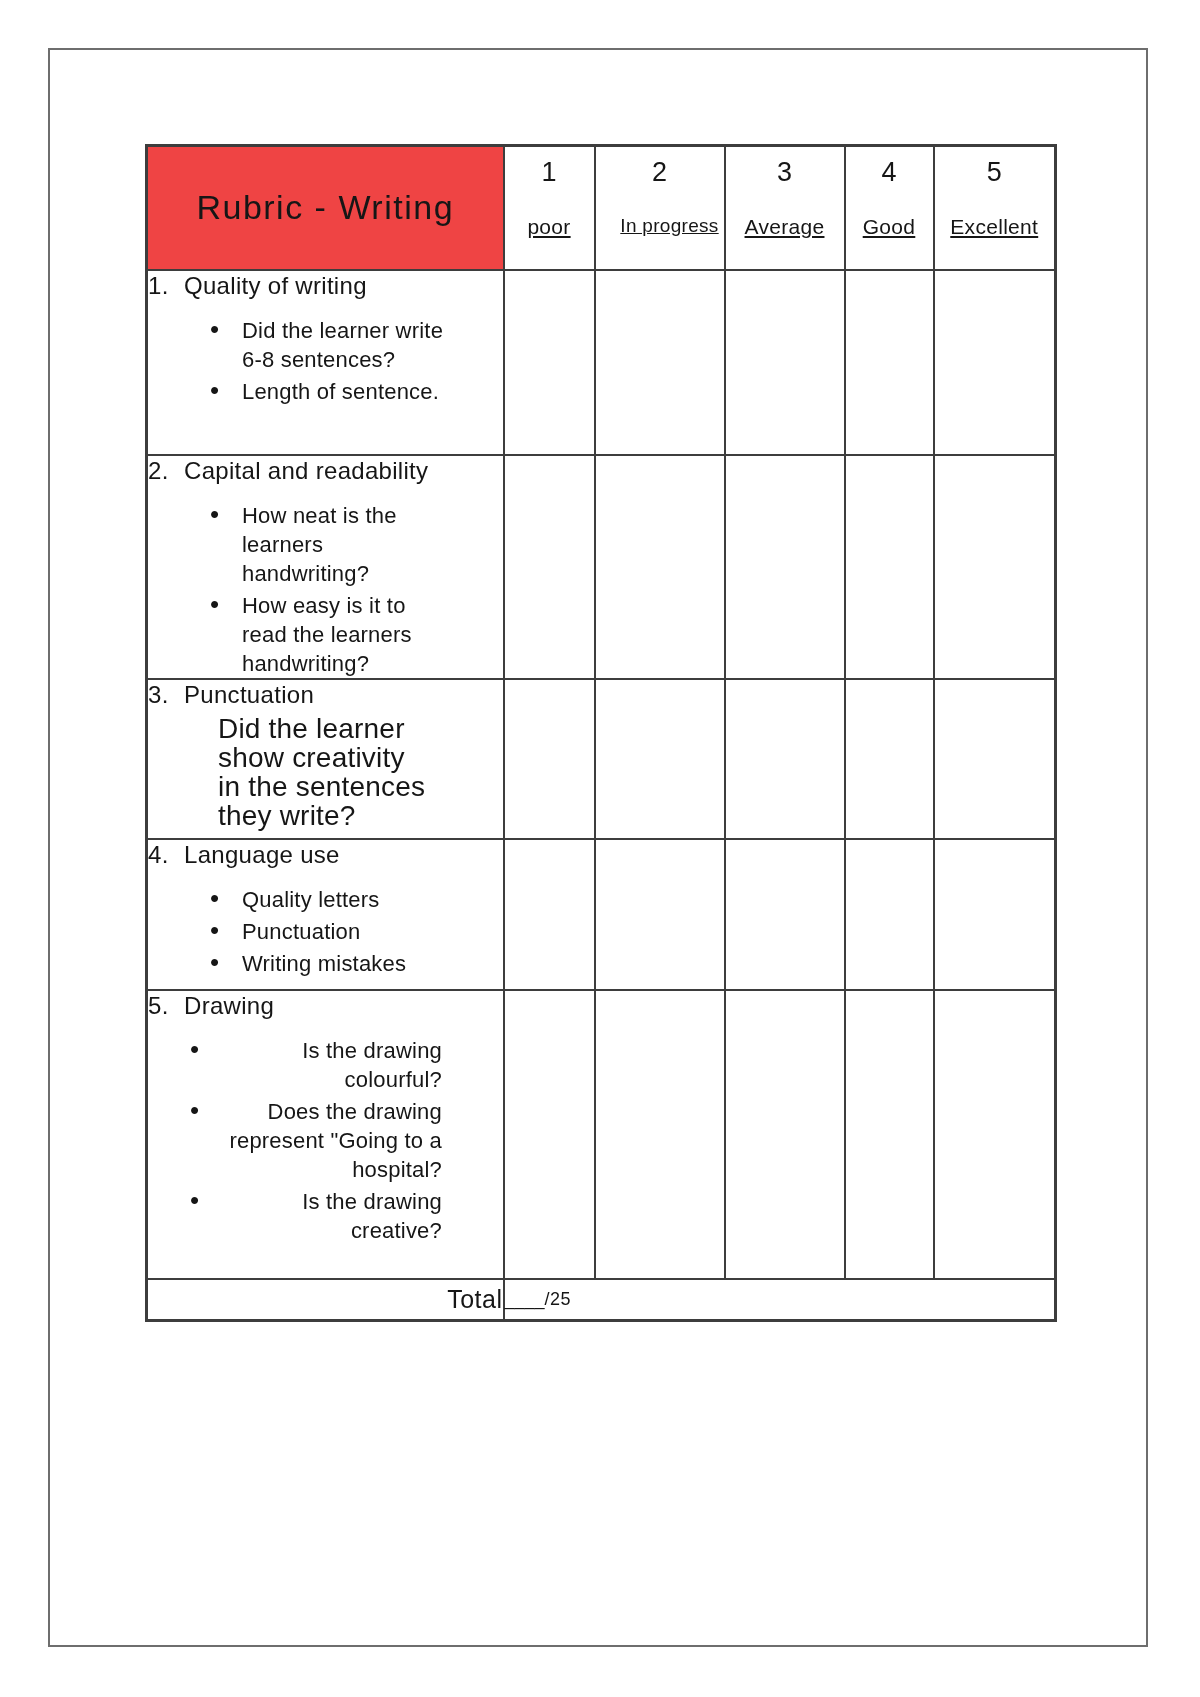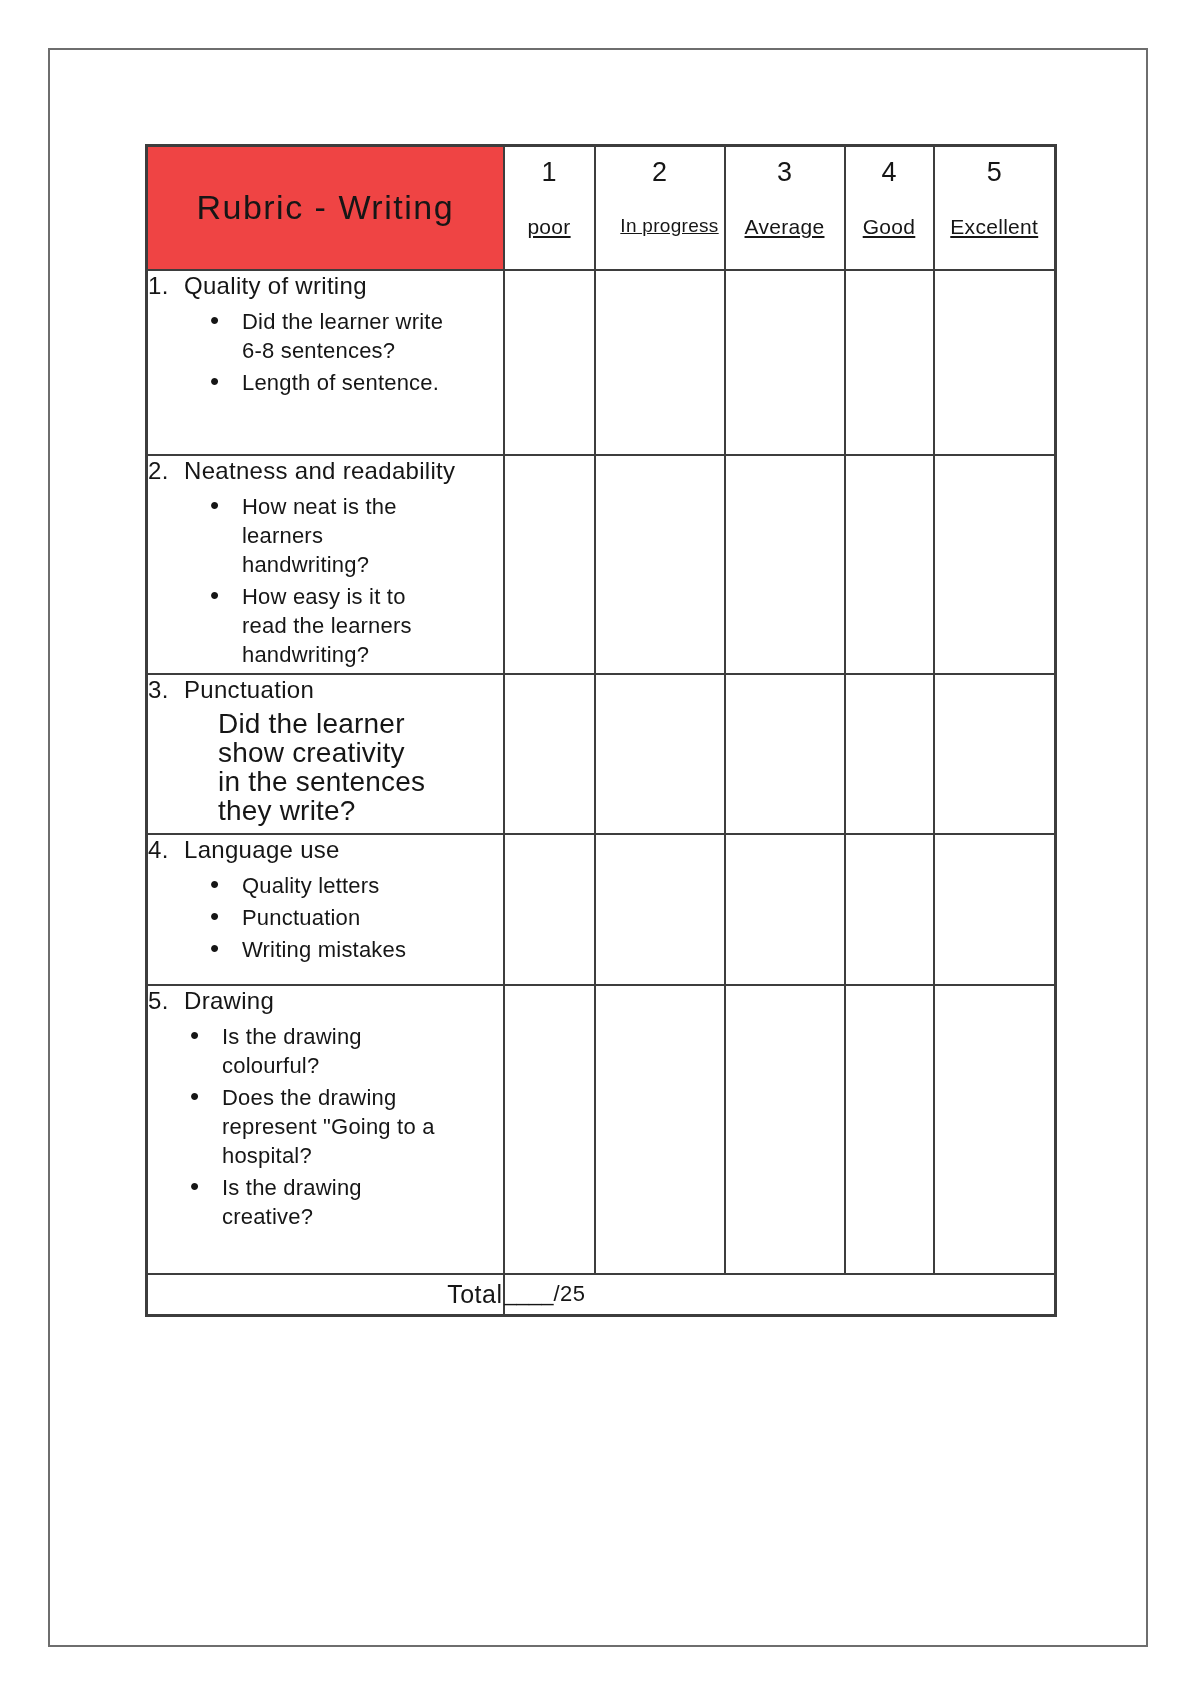--- a/index.html
+++ b/index.html
@@ -82,34 +82,34 @@
     font-size: 24px;
     line-height: 30px;
     letter-spacing: 0.3px;
   }
   .crit-num {
     flex: none;
     width: 36px;
   }
   ul.bullets {
     list-style: none;
-    margin: 6px 0 0 60px;
+    margin: 15px 0 0 60px;
     padding: 0;
   }
   ul.bullets.tight { margin-left: 40px; }
   ul.bullets li {
     position: relative;
     padding-left: 34px;
     max-width: 212px;
     font-size: 22px;
     line-height: 29px;
     letter-spacing: 0.2px;
     margin-top: 3px;
   }
-  ul.bullets.tight li { max-width: 220px; }
+  ul.bullets.tight li { max-width: 220px; text-align: right; }
   ul.bullets li::before {
     content: "\2022";
     position: absolute;
     left: 2px;
     top: -1px;
     font-size: 26px;
   }
   .crit-note {
     margin: 4px 0 0 70px;
     max-width: 215px;
@@ -122,21 +122,21 @@
   
   td.total-label {
     text-align: right;
     vertical-align: middle;
     font-size: 25px;
     padding-right: 10px;
     letter-spacing: 0.5px;
   }
   td.total-value {
     vertical-align: middle;
-    font-size: 22px;
+    font-size: 18px;
     padding-left: 10px;
     letter-spacing: 0.5px;
     border-radius: 15px;
   }
   td.total-value .blank { letter-spacing: 0; }
 </style>
 </head>
 <body>
 
 <div class="page-border"></div>
@@ -191,21 +191,21 @@
     <td class="score"></td>
     <td class="score"></td>
     <td class="score"></td>
     <td class="score"></td>
   </tr>
 
   <tr style="height:219px">
     <td class="crit">
       <div class="crit-head">
         <span class="crit-num">2.</span>
-        <span class="crit-title">Neatness and readability</span>
+        <span class="crit-title">Capital and readability</span>
       </div>
       <ul class="bullets">
         <li>How neat is the learners handwriting?</li>
         <li>How easy is it to read the learners handwriting?</li>
       </ul>
     </td>
     <td class="score"></td>
     <td class="score"></td>
     <td class="score"></td>
     <td class="score"></td>

